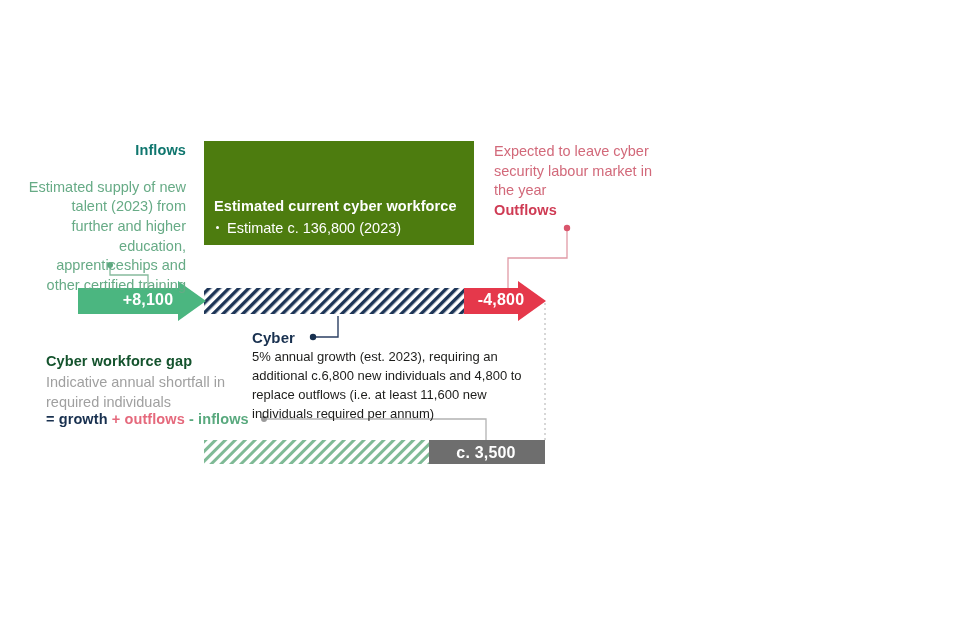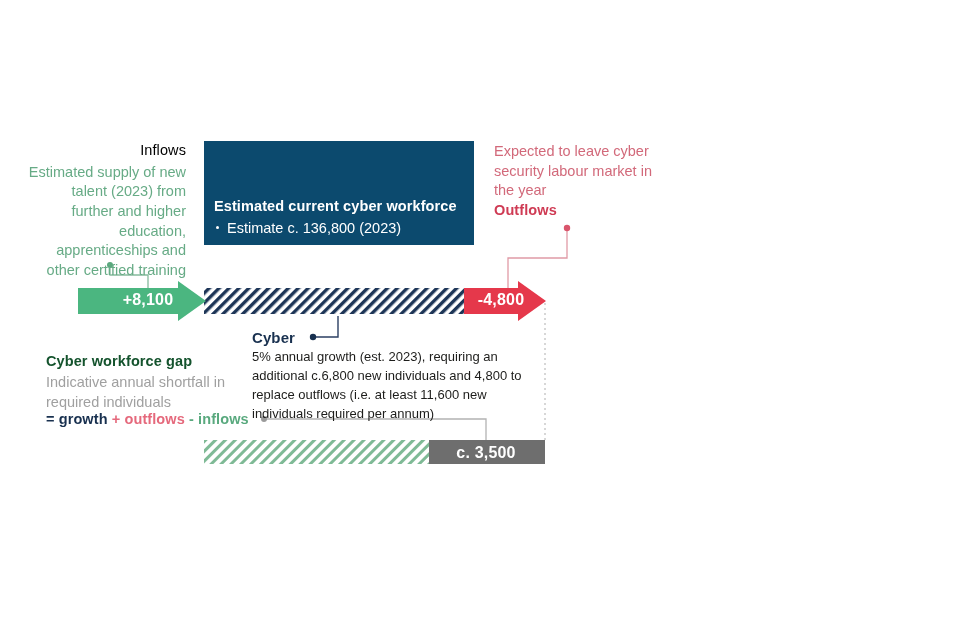--- a/index.html
+++ b/index.html
@@ -27,39 +27,39 @@
   
   #inflows-block {
     left: 28px;
     top: 141px;
     width: 158px;
     text-align: right;
     color: #53a177;
   }
   #inflows-title {
     font-size: 14.5px;
-    font-weight: normal;
-    color: #000000;
+    font-weight: bold;
+    color: #0f766e;
     line-height: 1.35;
     letter-spacing: .1px;
   }
   #inflows-desc {
     font-size: 14.5px;
     line-height: 1.36;
     color: #67ab86;
-    margin-top: 2px;
+    margin-top: 17px;
   }
 
   
   #workforce-box {
     left: 204px;
     top: 141px;
     width: 270px;
     height: 104px;
-    background: #0c4a6e;
+    background: #4d7c0f;
     box-sizing: border-box;
     padding: 0;
     overflow: hidden;
   }
   #workforce-title {
     position: absolute;
     left: 10px;
     top: 57px;
     font-size: 14.5px;
     font-weight: bold;

